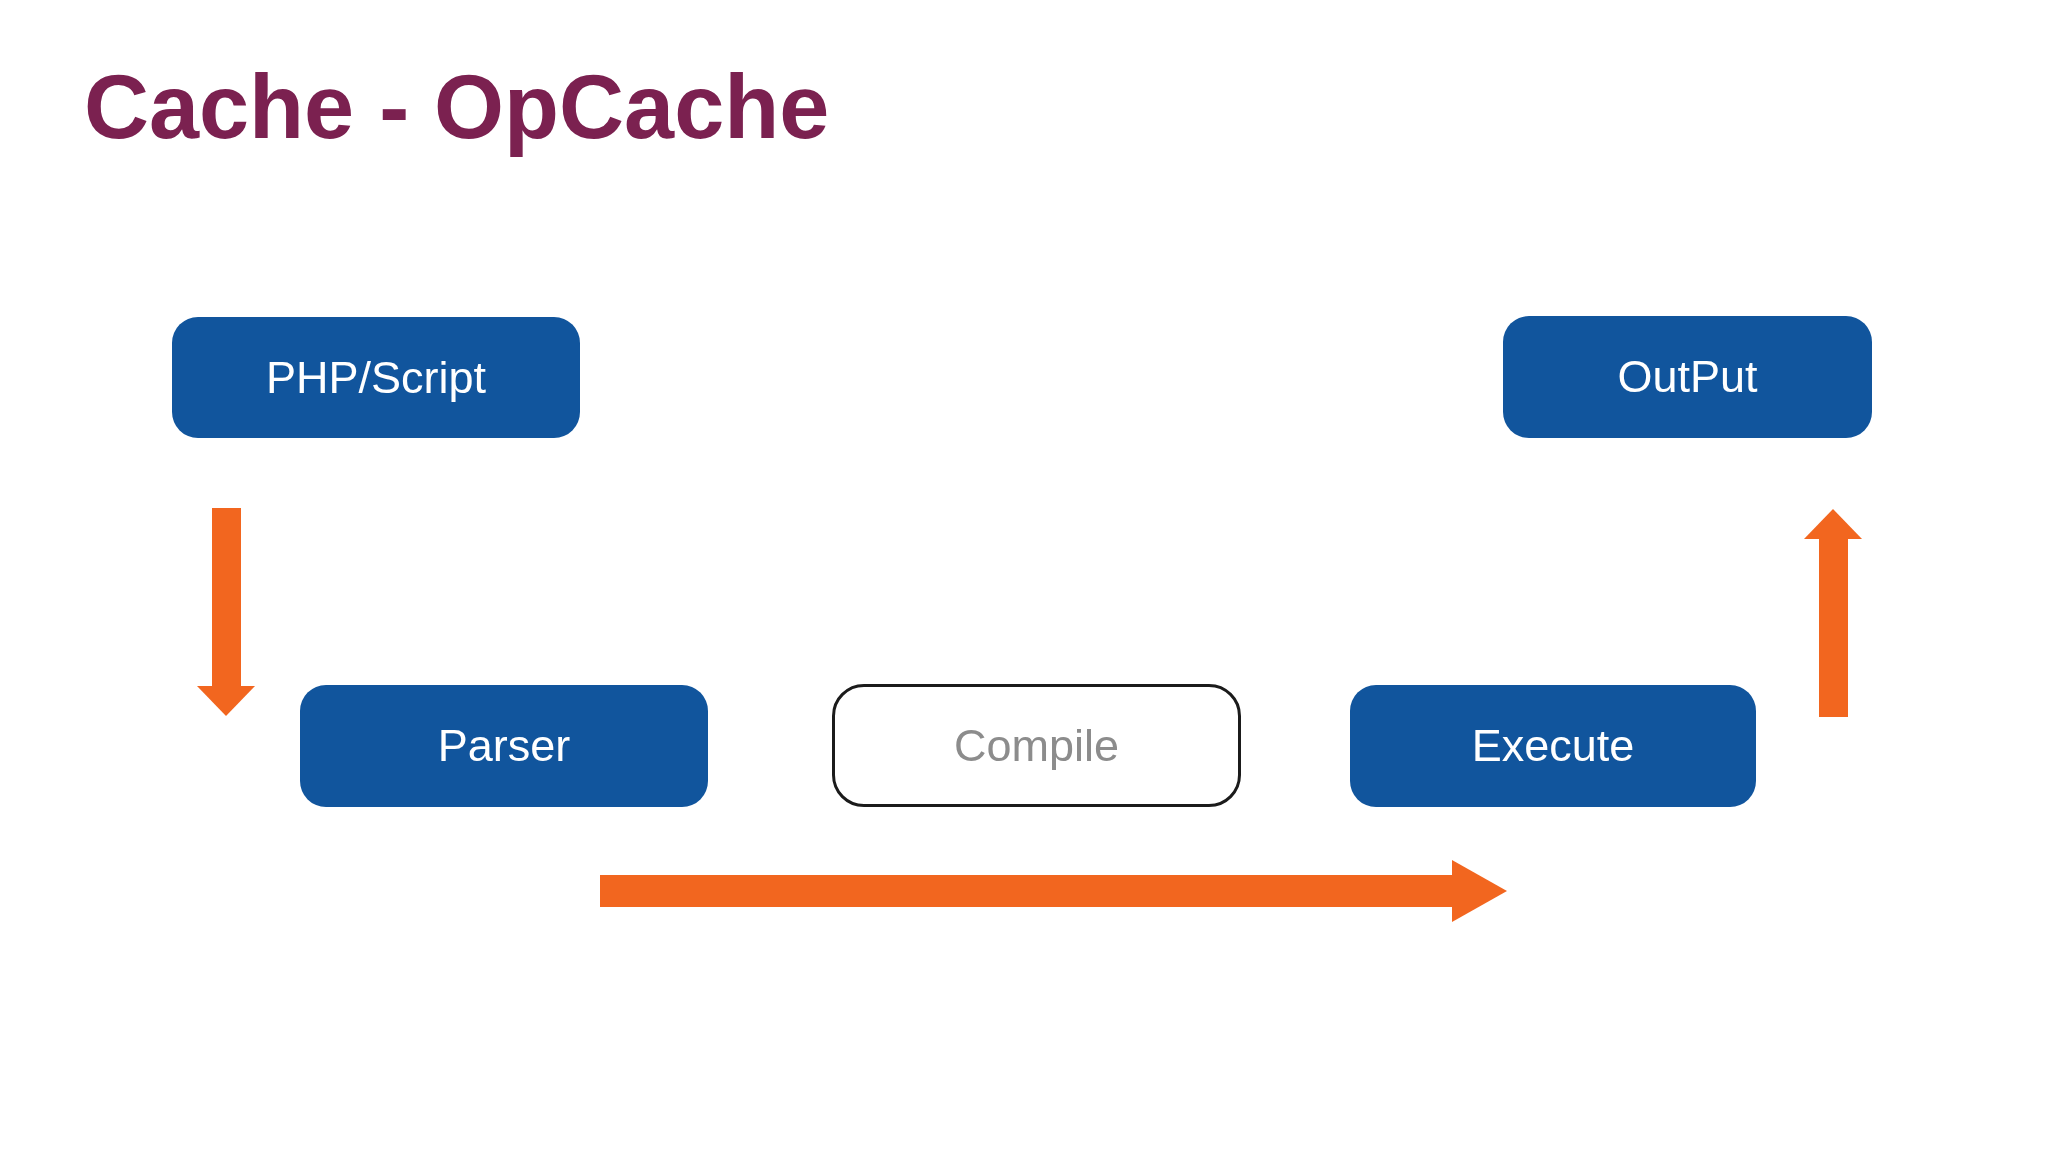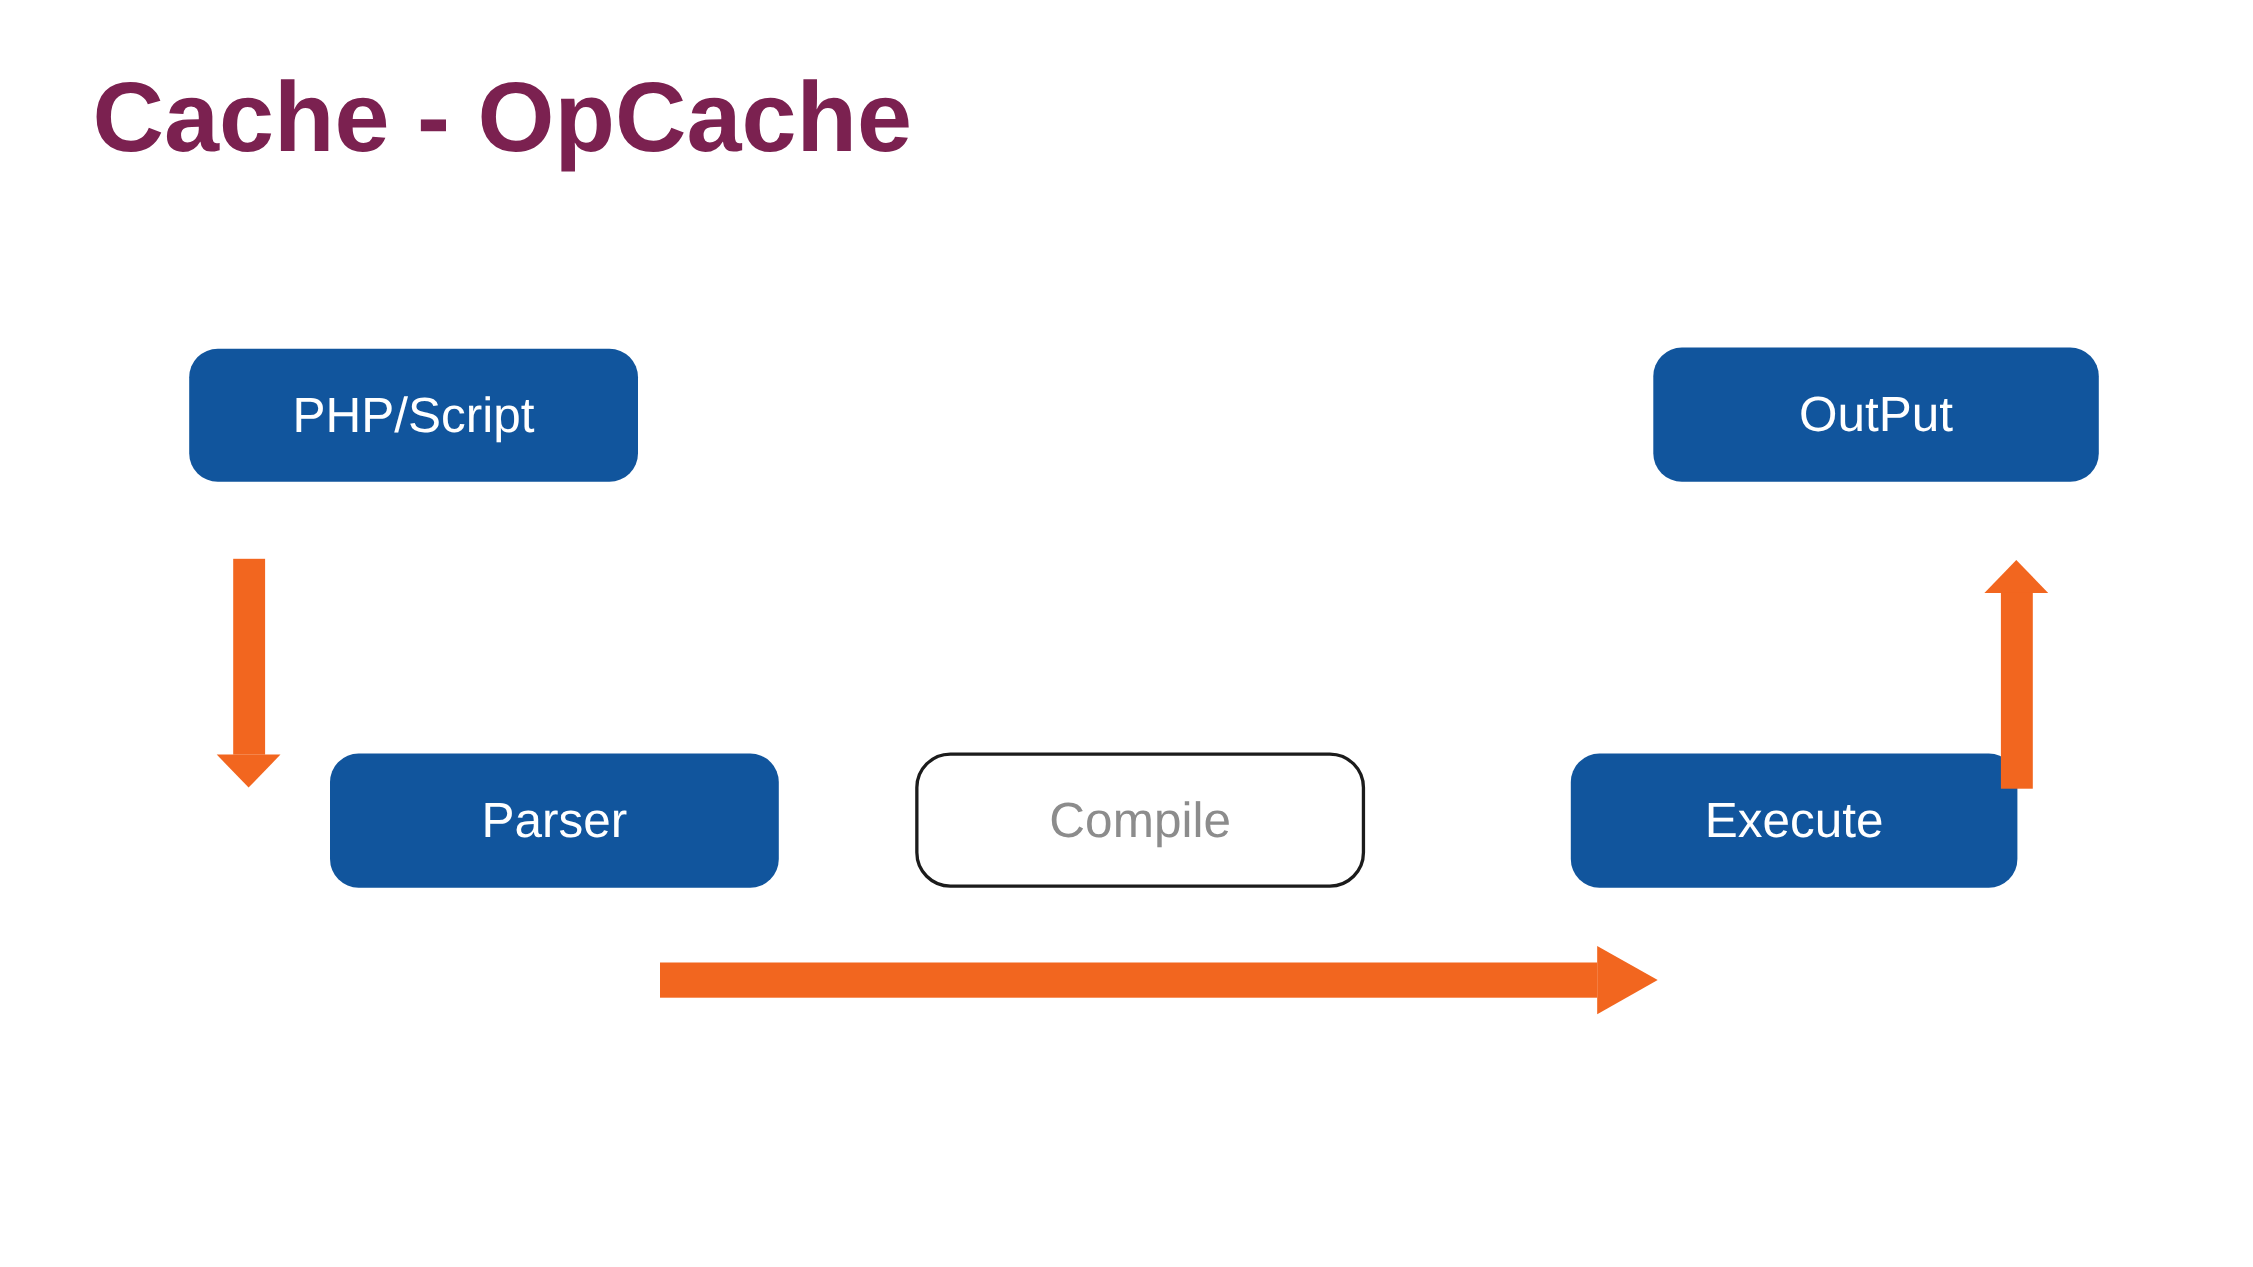--- a/index.html
+++ b/index.html
@@ -41,24 +41,24 @@
     background: var(--nodeBlue, #11559D);
     color: var(--nodeText, #ffffff);
   }
   .node.outline {
     background: var(--compileBg, #ffffff);
     color: var(--compileText, #8C8C8C);
     border: 3px solid var(--compileBorder, #1B1B1B);
     border-radius: 32px;
   }
   #node-php     { left: 160px;  top: 317px; width: 408px; height: 121px; margin-left: 12px; }
-  #node-output  { left: 1503px; top: 316px; width: 405px; height: 122px; text-align: center; }
+  #node-output  { left: 1503px; top: 316px; width: 369px; height: 122px; text-align: center; }
   #node-parser  { left: 300px;  top: 685px; width: 408px; height: 122px; }
   #node-compile { left: 832px;  top: 684px; width: 409px; height: 123px; }
-  #node-execute { left: 1428px; top: 685px; width: 406px; height: 122px; }
+  #node-execute { left: 1350px; top: 685px; width: 406px; height: 122px; }
 
   .arrow {
     position: absolute;
     display: flex;
   }
   .arrow .shaft {
     background: var(--arrowOrange, #F2661F);
   }
   .arrow .head {
     width: 0;

